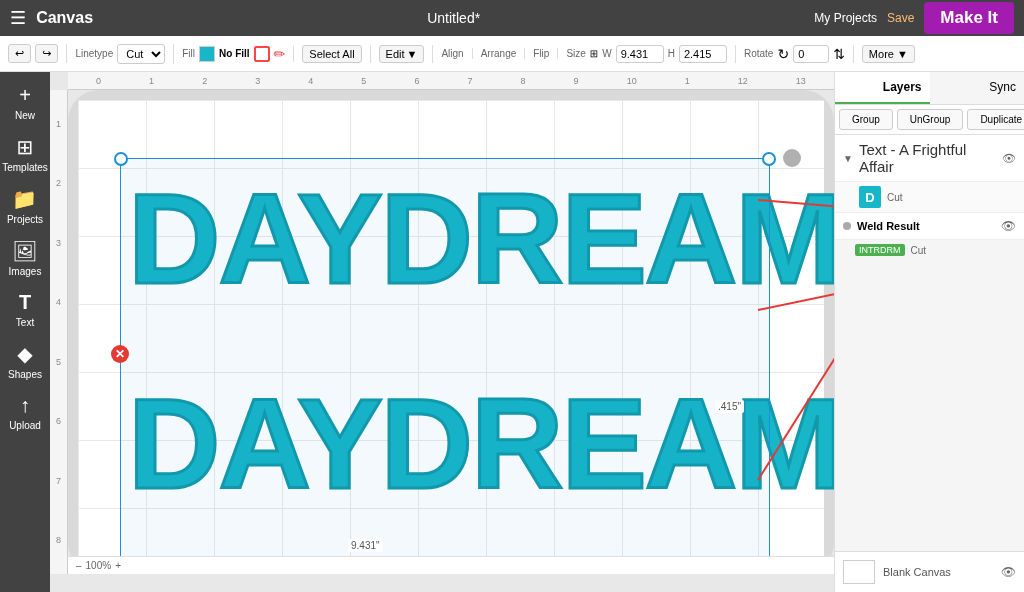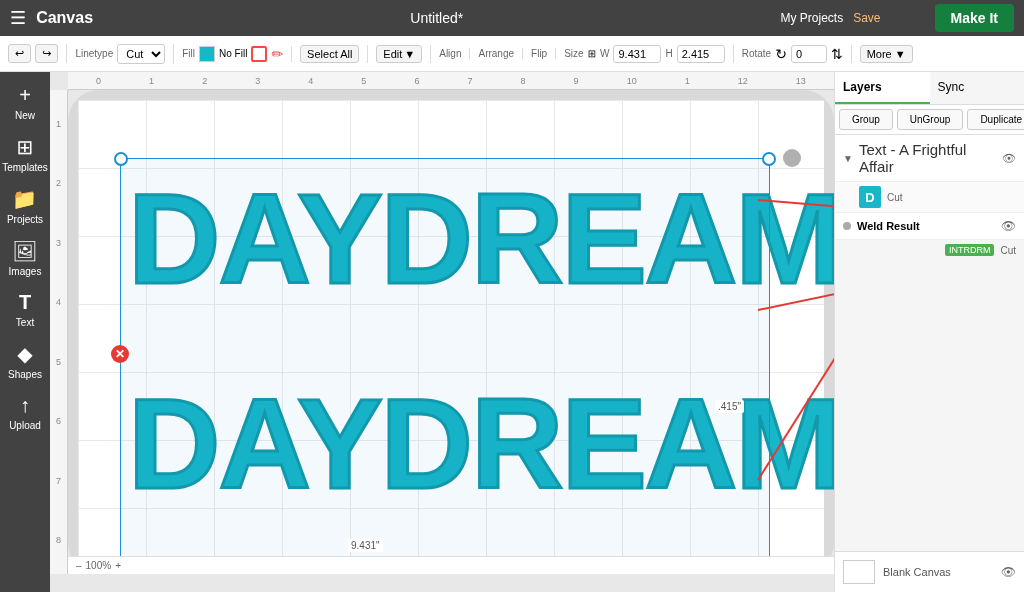--- a/index.html
+++ b/index.html
@@ -14,38 +14,38 @@
       padding: 0 10px;
       color: white;
       gap: 10px;
     }
     #topbar .menu-icon { font-size: 18px; cursor: pointer; }
     #topbar .app-title { font-size: 16px; font-weight: bold; color: white; flex: 0 0 auto; }
     #topbar .doc-title { flex: 1; text-align: center; font-size: 14px; color: white; }
     #topbar .top-right { display: flex; align-items: center; gap: 10px; }
     #topbar .my-projects-btn { color: white; font-size: 12px; cursor: pointer; }
     #topbar .save-btn { background: transparent; border: none; color: #fdba74; font-size: 12px; cursor: pointer; }
-    #topbar .make-it-btn { background: #15803d; border: none; color: white; font-size: 14px; font-weight: bold; padding: 6px 16px; border-radius: 4px; cursor: pointer; margin-left: 44px; }
+    #topbar .make-it-btn { background: #a21caf; border: none; color: white; font-size: 17px; font-weight: bold; padding: 6px 16px; border-radius: 4px; cursor: pointer; }
 
     
     #toolbar {
       height: 36px;
       background: white;
       border-bottom: 1px solid #ddd;
       display: flex;
       align-items: center;
       padding: 0 8px;
       gap: 6px;
     }
     .toolbar-group { display: flex; align-items: center; gap: 4px; border-right: 1px solid #ddd; padding-right: 8px; margin-right: 2px; }
     .toolbar-label { font-size: 10px; color: #666; }
     .toolbar-btn { background: #f5f5f5; border: 1px solid #ccc; border-radius: 3px; padding: 2px 6px; font-size: 11px; cursor: pointer; display: flex; align-items: center; gap: 2px; }
     .toolbar-select { border: 1px solid #ccc; border-radius: 3px; padding: 2px 4px; font-size: 11px; background: white; }
     .fill-swatch { width: 16px; height: 16px; background: #17b6c8; border: 1px solid #ccc; display: inline-block; }
-    .no-fill { font-size: 10px; }
+    .no-fill { font-size: 10px; font-weight: bold; }
     .color-stroke { width: 16px; height: 16px; background: white; border: 2px solid #f44; display: inline-block; border-radius: 2px; }
     .toolbar-input { width: 48px; border: 1px solid #ccc; border-radius: 3px; padding: 2px 4px; font-size: 11px; }
 
     
     #main {
       display: flex;
       height: calc(592px - 36px - 36px);
     }
 
     
@@ -222,21 +222,21 @@
       border-left: 1px solid #ddd;
       display: flex;
       flex-direction: column;
     }
     #panel-tabs {
       display: flex;
       border-bottom: 1px solid #ddd;
     }
     .panel-tab {
       flex: 1;
-      text-align: left;
+      text-align: right;
       padding: 8px;
       font-size: 12px;
       cursor: pointer;
       background: #f5f5f5;
       border-bottom: 2px solid transparent;
     }
     .panel-tab.active {
       background: white;
       border-bottom: 2px solid #4caf50;
       font-weight: bold;
@@ -300,21 +300,21 @@
       border-bottom: 1px solid #eee;
       padding: 6px 8px;
     }
     .weld-result-header {
       display: flex; align-items: center; gap: 6px;
     }
     .weld-dot { width: 8px; height: 8px; border-radius: 50%; background: #aaa; }
     .weld-name { font-size: 11px; font-weight: bold; flex: 1; }
     .weld-sub {
       padding: 4px 8px 4px 20px;
-      display: flex; align-items: center; gap: 6px; justify-content: flex-end;
+      display: flex; align-items: center; gap: 6px;
     }
     .interdrm-badge {
       background: #4caf50;
       color: white;
       font-size: 9px;
       padding: 1px 4px;
       border-radius: 2px;
     }
 
     

